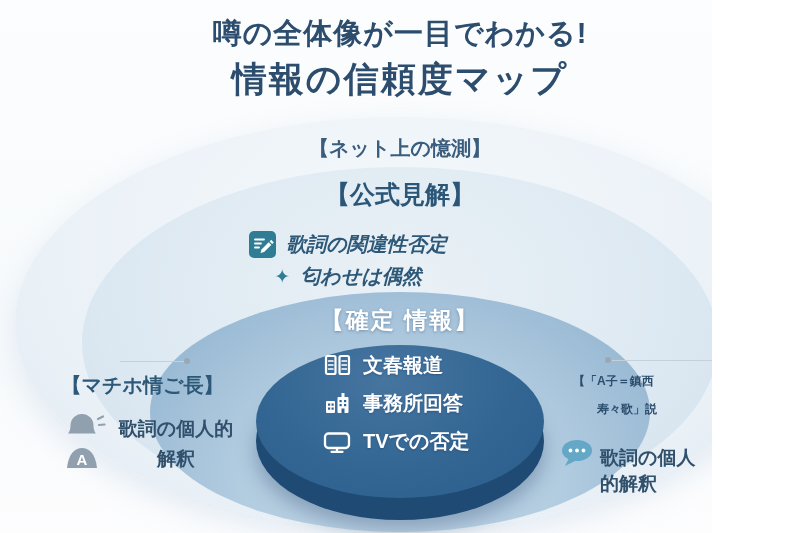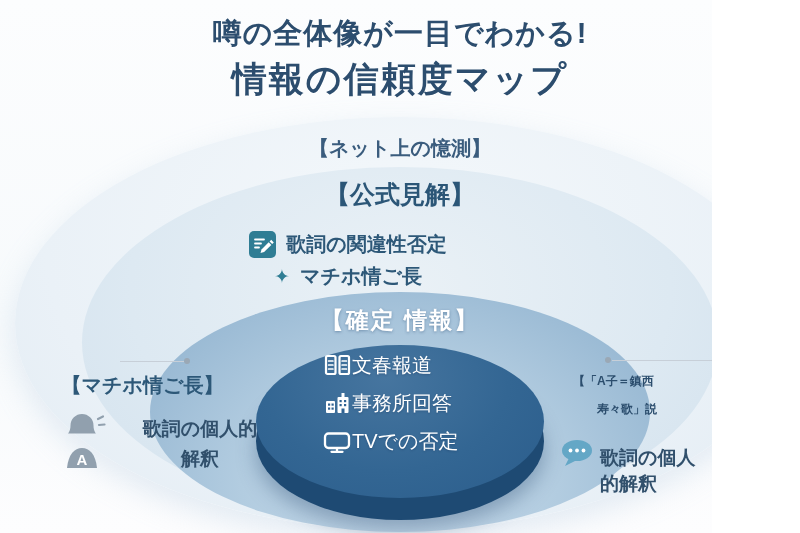--- a/index.html
+++ b/index.html
@@ -28,42 +28,42 @@
   #core-face{position:absolute;left:256px;top:345px;width:288px;height:153px;border-radius:50%;
     background:radial-gradient(ellipse at 45% 22%,#46759f 0%,#336693 55%,#2b5d8c 100%);z-index:5;}
   
   .ring-label{position:absolute;left:0;width:800px;text-align:center;font-weight:800;z-index:10;}
   #ring1-label{top:135px;font-size:20px;color:#3a5c7d;}
   #ring2-label{top:178px;font-size:25px;color:#2b5677;}
   #ring3-label{top:305px;font-size:23px;color:#fff;letter-spacing:2px;
     text-shadow:0 1px 3px rgba(40,75,115,.45);}
   
   .official-row{position:absolute;left:0;right:16px;display:flex;align-items:center;
-    justify-content:center;gap:10px;z-index:10;font-weight:800;color:#2d5878;}
+    justify-content:center;gap:10px;z-index:10;font-weight:800;color:#2d5878;font-style:italic;}
   #official-row1{top:231px;font-size:20px;}
   #official-row2{top:263px;font-size:20px;}
   .edit-badge{display:inline-flex;width:27px;height:27px;}
   .sparkle{color:#2f7d94;font-size:19px;font-weight:700;}
   
   #core-list{position:absolute;left:322px;top:350px;z-index:12;}
-  .core-row{display:flex;align-items:center;height:30px;margin-bottom:8px;
-    color:#fff;font-size:20px;font-weight:400;text-shadow:0 1px 2px rgba(20,50,90,.35);}
+  .core-row{display:flex;align-items:center;gap:11px;height:30px;margin-bottom:8px;
+    color:#fff;font-size:20px;font-weight:700;text-shadow:0 1px 2px rgba(20,50,90,.35);}
   .core-icon{width:30px;display:flex;justify-content:center;}
   
   .connector{position:absolute;height:1px;background:#c7cfd8;z-index:9;}
   .connector-dot{position:absolute;width:6px;height:6px;border-radius:50%;background:#9aa8b5;z-index:9;}
   #left-line{left:120px;top:361px;width:64px;}
   #left-dot{left:184px;top:358px;}
   #right-line{left:612px;top:360px;width:103px;}
   #right-dot{left:605px;top:357px;}
   
   #left-label{position:absolute;left:20px;top:372px;width:245px;text-align:center;
     font-size:20px;font-weight:800;color:#2d5878;z-index:10;}
   #left-person{position:absolute;left:62px;top:410px;z-index:10;}
-  #left-text{position:absolute;left:132px;top:414px;width:136px;text-align:center;
+  #left-text{position:absolute;left:108px;top:414px;width:136px;text-align:center;
     font-size:19px;font-weight:800;color:#31506c;line-height:30px;z-index:10;}
   
   #right-label{position:absolute;left:573px;top:367px;width:200px;font-size:12px;
     font-weight:800;color:#2c4e6e;line-height:28px;z-index:10;}
   #right-label .indent{padding-left:24px;}
   #right-bubble{position:absolute;left:560px;top:439px;z-index:10;}
   #right-text{position:absolute;left:600px;top:445px;font-size:19px;font-weight:800;
     color:#31506c;z-index:10;}
 </style>
 </head>
@@ -92,21 +92,21 @@
         <rect x="0" y="0" width="27" height="27" rx="5" fill="#2f7d94"></rect>
         <path d="M6 8.5h9M6 12.5h6M6 16.5h4" stroke="#fff" stroke-width="1.8" stroke-linecap="round"></path>
         <path d="M12.5 18.5l7.2-7.2 2.6 2.6-7.2 7.2-3.6 1z" fill="#fff"></path>
         <path d="M20.6 10.4l2.6 2.6 1.6-1.6-2.6-2.6z" fill="#fff"></path>
       </svg>
     </span>
     <span>歌詞の関違性否定</span>
   </div>
   <div class="official-row" id="official-row2">
     <span class="sparkle">✦</span>
-    <span>マチホ情ご長</span>
+    <span>匂わせは偶然</span>
   </div>
 
   <div id="core-list">
     <div class="core-row">
       <span class="core-icon">
         <svg width="27" height="24" viewBox="0 0 27 24">
           <g fill="none" stroke="#fff" stroke-width="2.2">
             <rect x="2" y="3" width="9.5" height="18" rx="1.5"></rect>
             <rect x="15.5" y="3" width="9.5" height="18" rx="1.5"></rect>
           </g>

